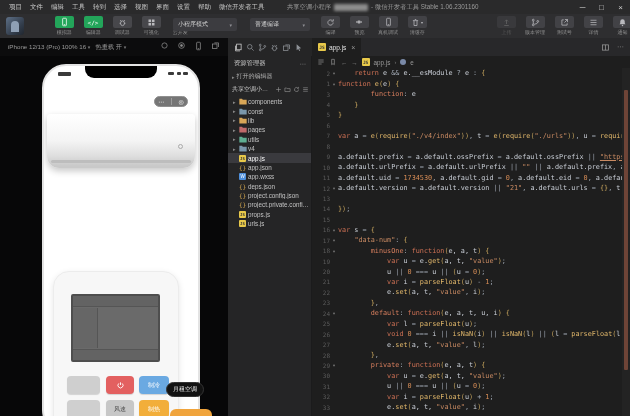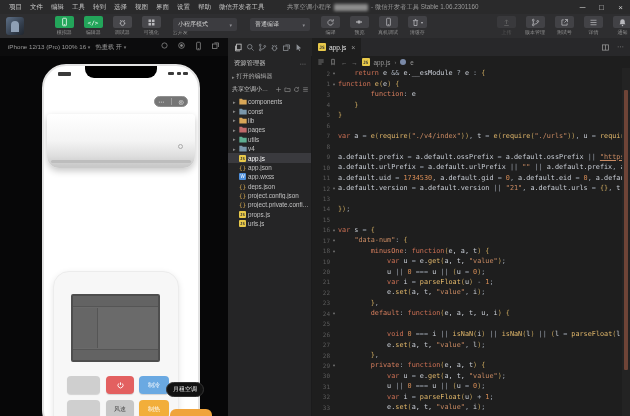--- a/index.html
+++ b/index.html
@@ -591,21 +591,21 @@
         <div class="code-row"><span class="ln">15</span><span class="fold"></span><span class="lt"></span></div>
         <div class="code-row"><span class="ln">16</span><span class="fold">▾</span><span class="lt"><span class="tk-k">var</span><span class="tk-v"> s </span><span class="tk-p">= </span><span class="tk-b">{</span></span></div>
         <div class="code-row"><span class="ln">17</span><span class="fold">▾</span><span class="lt"><span class="tk-p">    </span><span class="tk-s">"data-num"</span><span class="tk-p">: </span><span class="tk-b">{</span></span></div>
         <div class="code-row"><span class="ln">18</span><span class="fold">▾</span><span class="lt"><span class="tk-p">        </span><span class="tk-d">minusOne</span><span class="tk-p">: </span><span class="tk-k">function</span><span class="tk-b">(</span><span class="tk-v">e, a, t</span><span class="tk-b">) {</span></span></div>
         <div class="code-row"><span class="ln">19</span><span class="fold"></span><span class="lt"><span class="tk-p">            </span><span class="tk-k">var</span><span class="tk-v"> u </span><span class="tk-p">= </span><span class="tk-v">e.</span><span class="tk-f">get</span><span class="tk-b">(</span><span class="tk-v">a, t, </span><span class="tk-s">"value"</span><span class="tk-b">)</span><span class="tk-p">;</span></span></div>
         <div class="code-row"><span class="ln">20</span><span class="fold"></span><span class="lt"><span class="tk-p">            </span><span class="tk-v">u </span><span class="tk-p">|| </span><span class="tk-n">0</span><span class="tk-p"> === </span><span class="tk-v">u</span><span class="tk-p"> || </span><span class="tk-b">(</span><span class="tk-v">u </span><span class="tk-p">= </span><span class="tk-n">0</span><span class="tk-b">)</span><span class="tk-p">;</span></span></div>
         <div class="code-row"><span class="ln">21</span><span class="fold"></span><span class="lt"><span class="tk-p">            </span><span class="tk-k">var</span><span class="tk-v"> i </span><span class="tk-p">= </span><span class="tk-f">parseFloat</span><span class="tk-b">(</span><span class="tk-v">u</span><span class="tk-b">)</span><span class="tk-p"> - </span><span class="tk-n">1</span><span class="tk-p">;</span></span></div>
         <div class="code-row"><span class="ln">22</span><span class="fold"></span><span class="lt"><span class="tk-p">            </span><span class="tk-v">e.</span><span class="tk-f">set</span><span class="tk-b">(</span><span class="tk-v">a, t, </span><span class="tk-s">"value"</span><span class="tk-p">, </span><span class="tk-v">i</span><span class="tk-b">)</span><span class="tk-p">;</span></span></div>
         <div class="code-row"><span class="ln">23</span><span class="fold"></span><span class="lt"><span class="tk-b">        }</span><span class="tk-p">,</span></span></div>
         <div class="code-row"><span class="ln">24</span><span class="fold">▾</span><span class="lt"><span class="tk-p">        </span><span class="tk-d">default</span><span class="tk-p">: </span><span class="tk-k">function</span><span class="tk-b">(</span><span class="tk-v">e, a, t, u, i</span><span class="tk-b">) {</span></span></div>
-        <div class="code-row"><span class="ln">25</span><span class="fold"></span></div>
+        <div class="code-row"><span class="ln">25</span><span class="fold"></span><span class="lt"><span class="tk-p">            </span><span class="tk-k">var</span><span class="tk-v"> l </span><span class="tk-p">= </span><span class="tk-f">parseFloat</span><span class="tk-b">(</span><span class="tk-v">u</span><span class="tk-b">)</span><span class="tk-p">;</span></span></div>
         <div class="code-row"><span class="ln">26</span><span class="fold"></span><span class="lt"><span class="tk-p">            </span><span class="tk-k">void </span><span class="tk-n">0</span><span class="tk-p"> === </span><span class="tk-v">i</span><span class="tk-p"> || </span><span class="tk-f">isNaN</span><span class="tk-b">(</span><span class="tk-v">i</span><span class="tk-b">)</span><span class="tk-p"> || </span><span class="tk-f">isNaN</span><span class="tk-b">(</span><span class="tk-v">l</span><span class="tk-b">)</span><span class="tk-p"> || </span><span class="tk-b">(</span><span class="tk-v">l </span><span class="tk-p">= </span><span class="tk-f">parseFloat</span><span class="tk-b">(</span><span class="tk-v">l.</span><span class="tk-f">toFixed</span></span></div>
         <div class="code-row"><span class="ln">27</span><span class="fold"></span><span class="lt"><span class="tk-p">            </span><span class="tk-v">e.</span><span class="tk-f">set</span><span class="tk-b">(</span><span class="tk-v">a, t, </span><span class="tk-s">"value"</span><span class="tk-p">, </span><span class="tk-v">l</span><span class="tk-b">)</span><span class="tk-p">;</span></span></div>
         <div class="code-row"><span class="ln">28</span><span class="fold"></span><span class="lt"><span class="tk-b">        }</span><span class="tk-p">,</span></span></div>
         <div class="code-row"><span class="ln">29</span><span class="fold">▾</span><span class="lt"><span class="tk-p">        </span><span class="tk-d">private</span><span class="tk-p">: </span><span class="tk-k">function</span><span class="tk-b">(</span><span class="tk-v">e, a, t</span><span class="tk-b">) {</span></span></div>
         <div class="code-row"><span class="ln">30</span><span class="fold"></span><span class="lt"><span class="tk-p">            </span><span class="tk-k">var</span><span class="tk-v"> u </span><span class="tk-p">= </span><span class="tk-v">e.</span><span class="tk-f">get</span><span class="tk-b">(</span><span class="tk-v">a, t, </span><span class="tk-s">"value"</span><span class="tk-b">)</span><span class="tk-p">;</span></span></div>
         <div class="code-row"><span class="ln">31</span><span class="fold"></span><span class="lt"><span class="tk-p">            </span><span class="tk-v">u </span><span class="tk-p">|| </span><span class="tk-n">0</span><span class="tk-p"> === </span><span class="tk-v">u</span><span class="tk-p"> || </span><span class="tk-b">(</span><span class="tk-v">u </span><span class="tk-p">= </span><span class="tk-n">0</span><span class="tk-b">)</span><span class="tk-p">;</span></span></div>
         <div class="code-row"><span class="ln">32</span><span class="fold"></span><span class="lt"><span class="tk-p">            </span><span class="tk-k">var</span><span class="tk-v"> i </span><span class="tk-p">= </span><span class="tk-f">parseFloat</span><span class="tk-b">(</span><span class="tk-v">u</span><span class="tk-b">)</span><span class="tk-p"> + </span><span class="tk-n">1</span><span class="tk-p">;</span></span></div>
         <div class="code-row"><span class="ln">33</span><span class="fold"></span><span class="lt"><span class="tk-p">            </span><span class="tk-v">e.</span><span class="tk-f">set</span><span class="tk-b">(</span><span class="tk-v">a, t, </span><span class="tk-s">"value"</span><span class="tk-p">, </span><span class="tk-v">i</span><span class="tk-b">)</span><span class="tk-p">;</span></span></div>
       </div>
     <div class="scrolltrack"></div>

